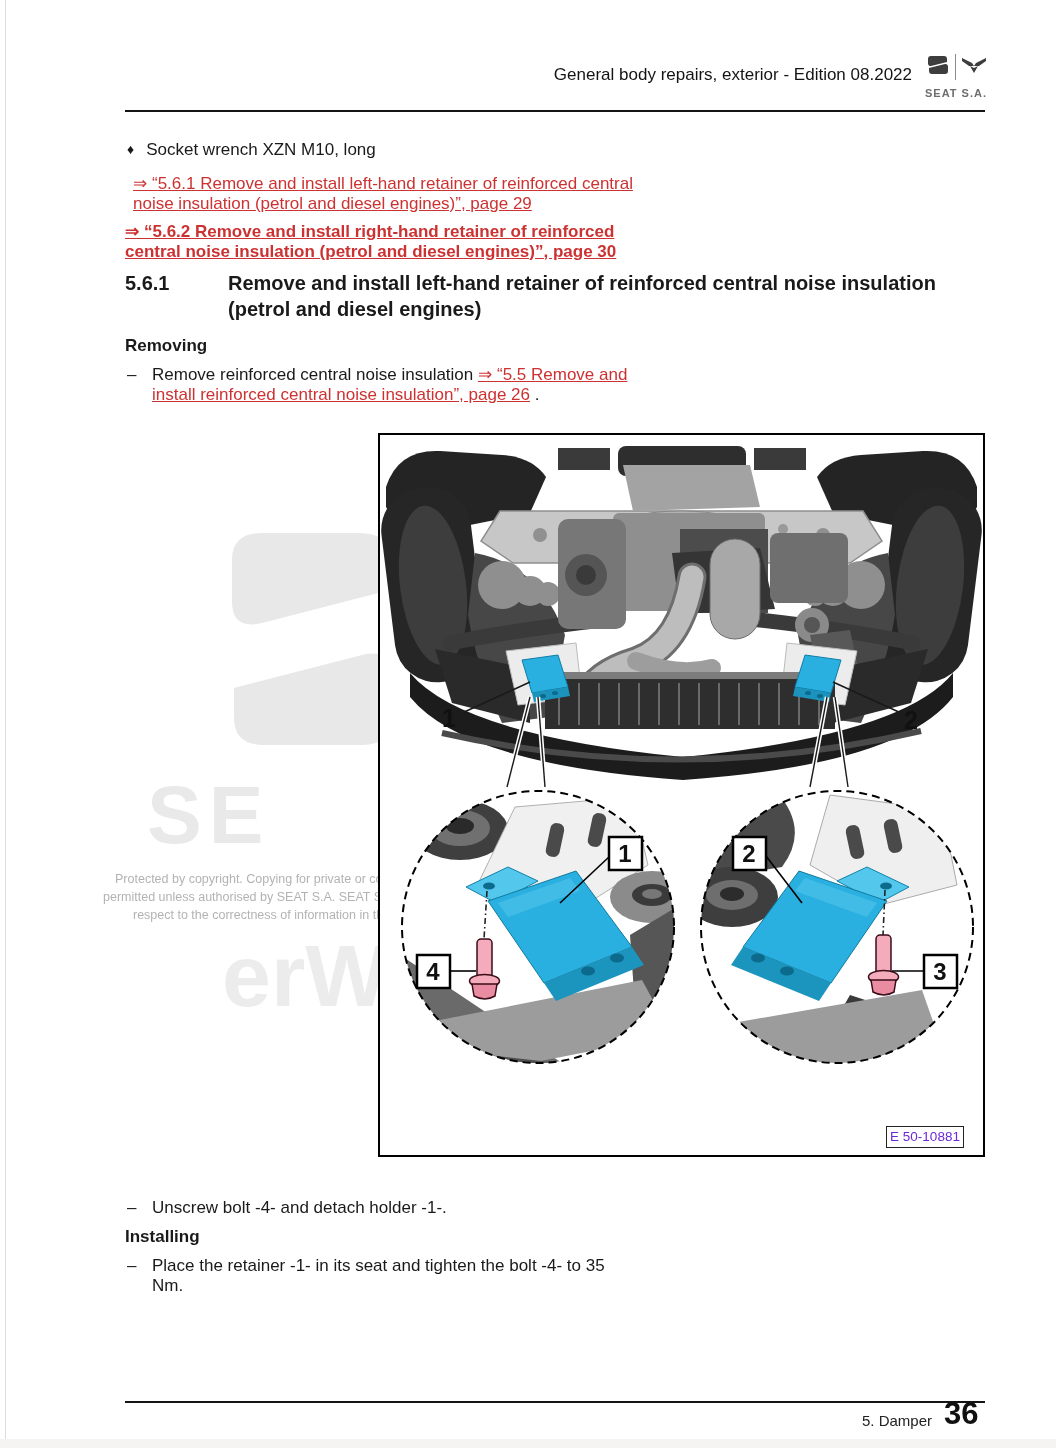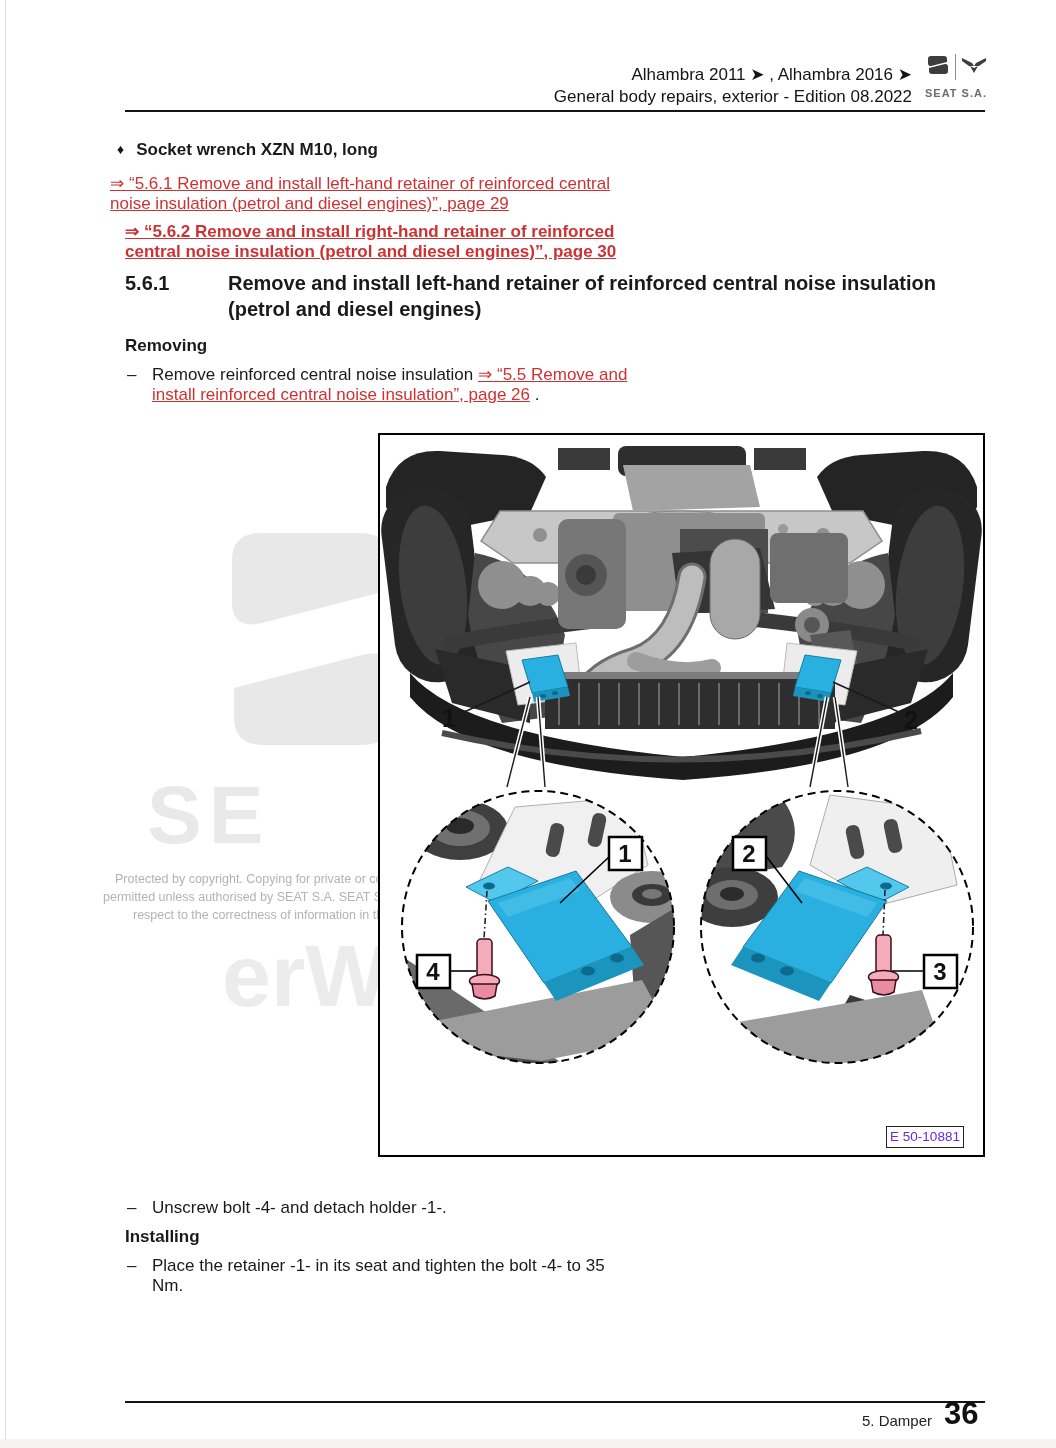--- a/index.html
+++ b/index.html
@@ -14,23 +14,23 @@
   .rule{height:2px;background:#141414;}
   
   .header-text{top:64px;left:300px;width:612px;text-align:right;font-size:17px;line-height:22px;color:#141414;}
   .brand-block{top:52px;left:920px;width:72px;text-align:center;}
   .brand-logos{display:flex;align-items:center;justify-content:center;gap:5px;height:30px;}
   .brand-divider{width:1px;height:26px;background:#8a8a8a;}
   .brand-name{margin-top:5px;font-size:11px;font-weight:bold;letter-spacing:1px;color:#6e6e6e;}
   
   .body-txt{font-size:17px;line-height:19.5px;}
   .red-link{color:#cd3232;text-decoration:underline;}
-  .tools-row{top:140px;left:117px;width:700px;font-weight:bold;}
+  .tools-row{top:140px;left:127px;width:700px;}
   .tools-row .diamond{font-size:14px;margin-right:12px;vertical-align:1px;}
-  .link-par-1{top:174px;left:110px;width:516px;}
+  .link-par-1{top:174px;left:133px;width:516px;}
   .link-par-2{top:222px;left:125px;width:516px;font-weight:bold;}
   .section-head{top:270px;left:125px;width:862px;font-size:20px;font-weight:bold;line-height:26px;display:flex;}
   .section-num{width:103px;flex:0 0 103px;}
   .section-title{width:759px;}
   .sub-head{left:125px;font-size:17px;font-weight:bold;}
   .step{left:127px;display:flex;}
   .step .dash{width:25px;flex:0 0 25px;}
   
   .figure{left:378px;top:433px;width:607px;height:724px;border:2px solid #000;background:#fff;box-sizing:border-box;z-index:2;}
   .figure svg{position:absolute;left:0;top:0;}
@@ -45,21 +45,20 @@
   
   .footer-chapter{left:760px;top:1412px;width:172px;text-align:right;font-size:15px;color:#222;}
   .footer-page{left:944px;top:1396px;font-size:31px;font-weight:bold;color:#111;}
 </style>
 </head>
 <body>
 
 <div class="abs page-edge"></div>
 
 <div class="abs header-text">
-  <div>Alhambra 2011 ➤ , Alhambra 2016 ➤</div>
   <div>General body repairs, exterior - Edition 08.2022</div>
 </div>
 <div class="abs brand-block">
   <div class="brand-logos">
     <span>
       <svg width="24" height="24" viewBox="0 0 24 24">
         <path d="M5 3 h13 a3 3 0 0 1 3 3 v3 l-16 4 a2.6 2.6 0 0 1 -3 -2.6 v-4.4 a3 3 0 0 1 3 -3 z" fill="#3d3d3d"></path>
         <path d="M19 21 h-13 a3 3 0 0 1 -3 -3 v-3 l16 -4 a2.6 2.6 0 0 1 3 2.6 v4.4 a3 3 0 0 1 -3 3 z" fill="#3d3d3d"></path>
       </svg>
     </span>

